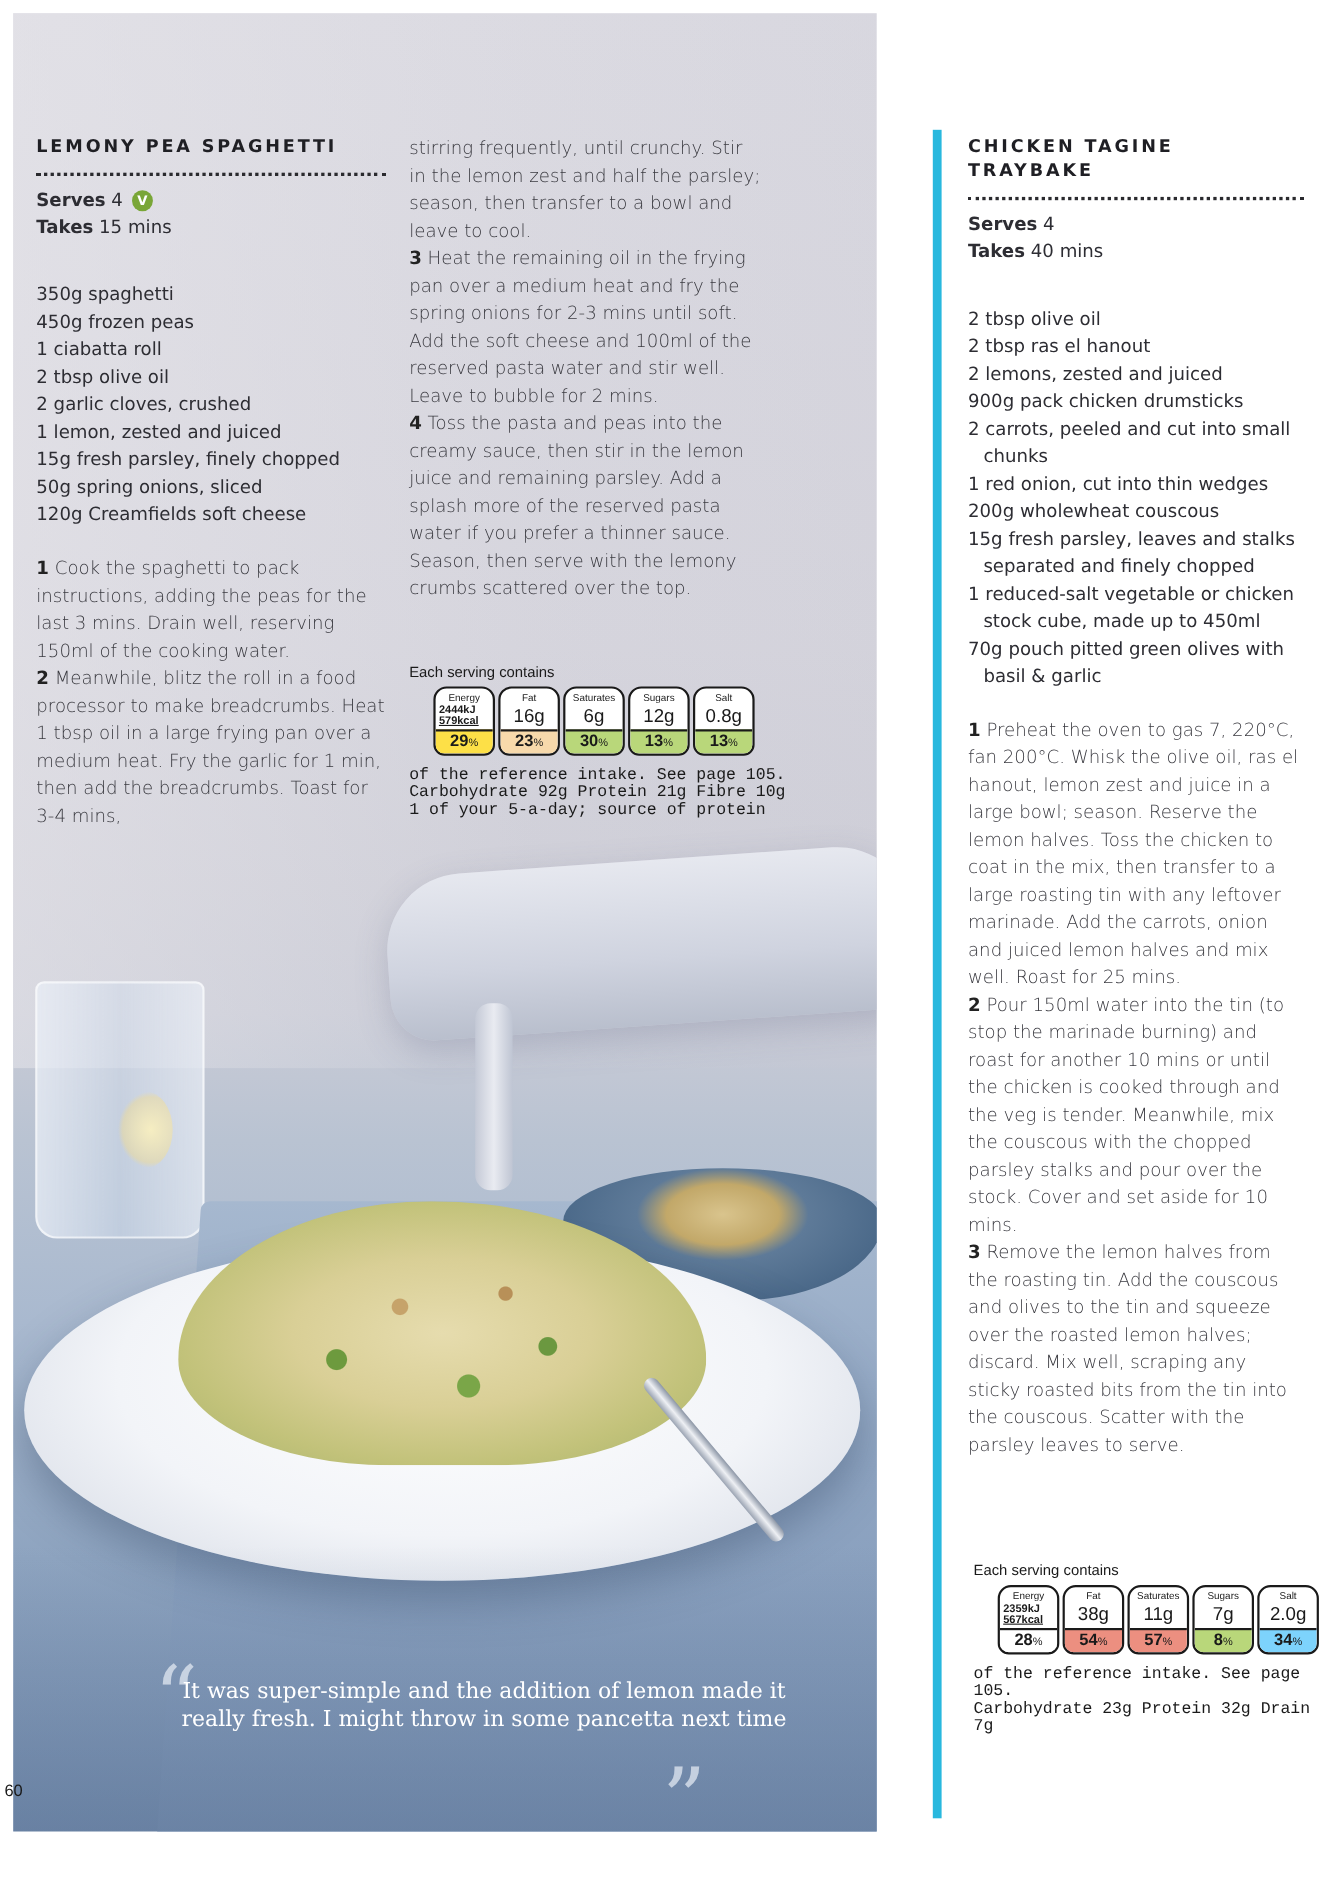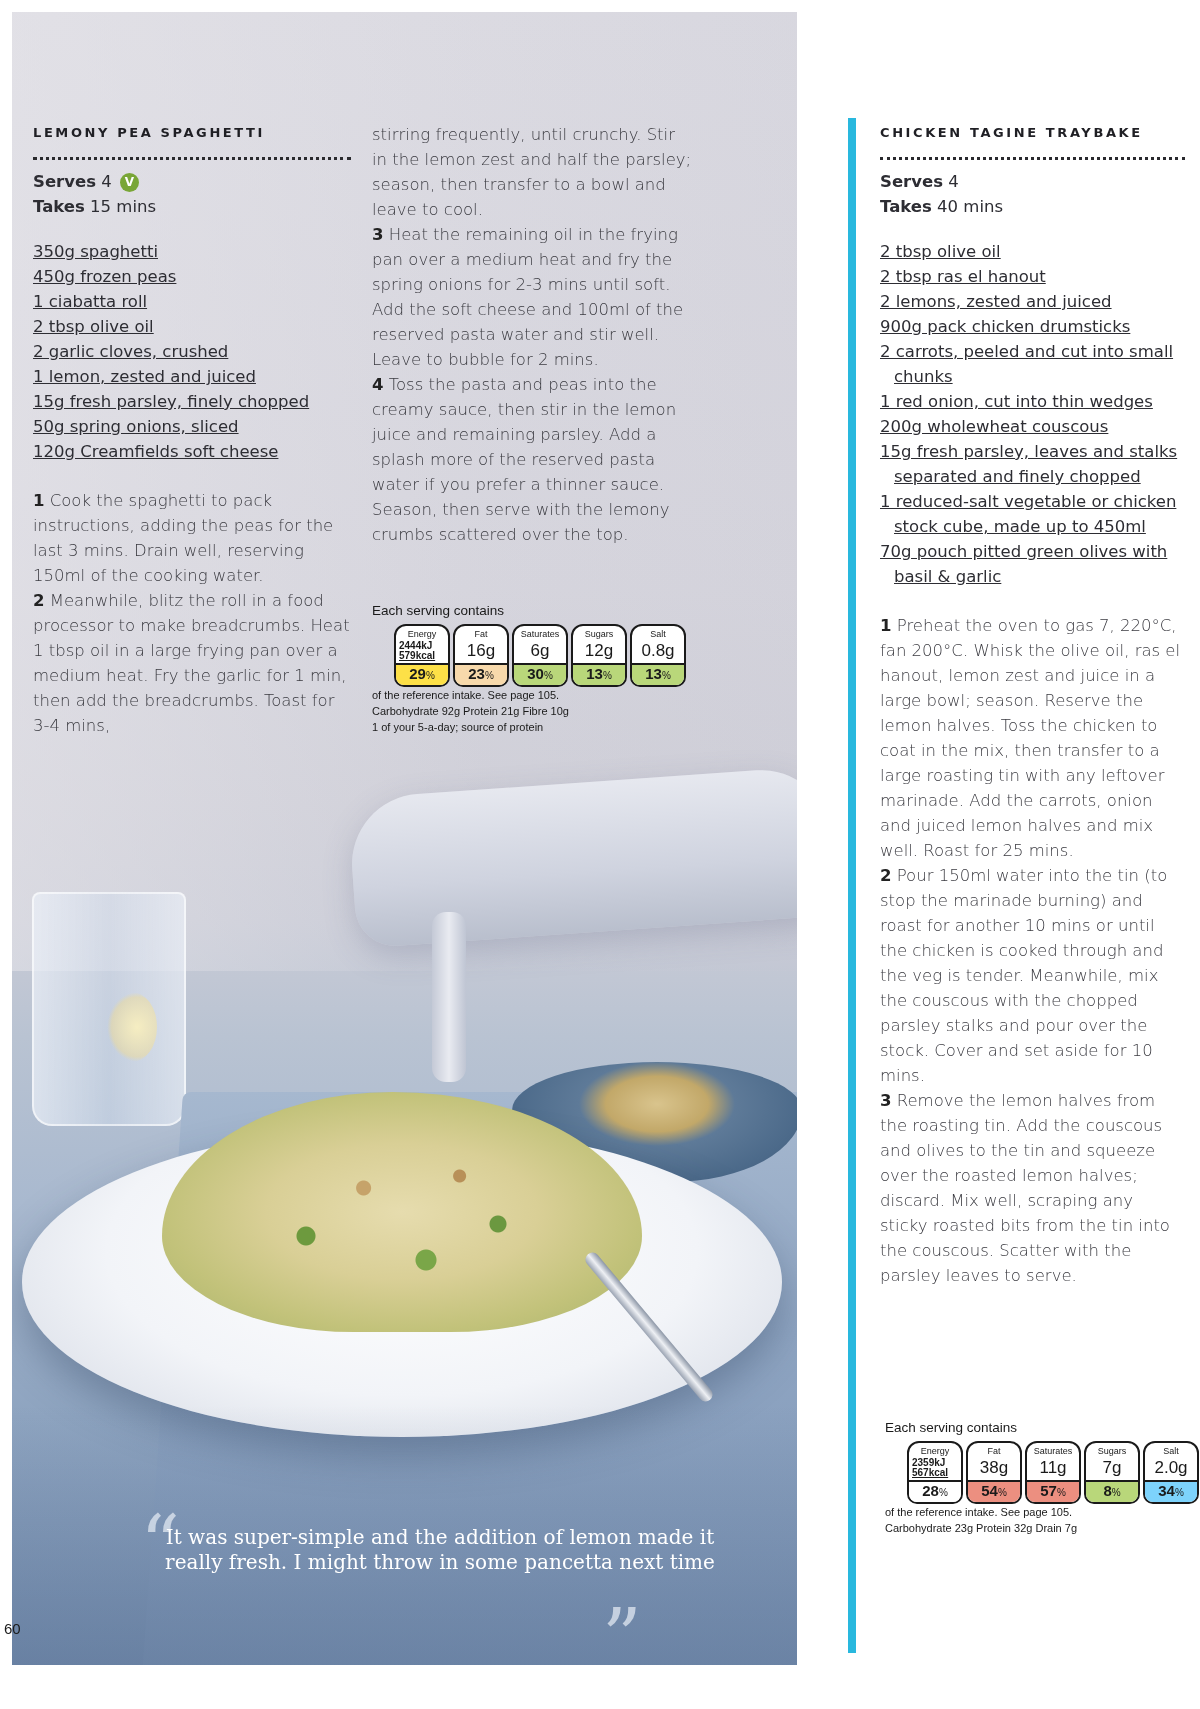--- a/index.html
+++ b/index.html
@@ -81,34 +81,34 @@
     background: linear-gradient(180deg, rgba(90,115,150,0) 0%, rgba(70,95,130,0.35) 100%);
   }
 
   
   .col { position: absolute; font-size: 16.5px; line-height: 25px; color: #2d2d33; }
   .col1 { left: 33px; top: 122px; width: 318px; }
   .col2 { left: 372px; top: 122px; width: 320px; }
   .col3 { left: 880px; top: 122px; width: 305px; }
 
   .title {
-    font-size: 13px; font-weight: bold; letter-spacing: 2.6px;
+    font-size: 16px; font-weight: bold; letter-spacing: 2.6px;
     margin: 0; line-height: 22px; color: #1f1f24;
   }
   .dots {
     height: 0; border-top: 3px dotted #2a2a2e; margin: 13px 0 9px 0;
   }
   .meta-line { margin: 0; }
   .meta-line b { font-weight: bold; }
   .veg-badge {
     display: inline-block; width: 19px; height: 19px; border-radius: 50%;
     background: #79a637; color: #fff; font-size: 12px; font-weight: bold;
     text-align: center; line-height: 19px; vertical-align: 1px; margin-left: 3px;
   }
-  .ingredients { list-style: none; padding: 0; margin: 20px 0 0 0; text-decoration: underline; }
+  .ingredients { list-style: none; padding: 0; margin: 36px 0 0 0; }
   .ingredients li { padding-left: 14px; text-indent: -14px; font-weight: 500; }
   .method { margin: 24px 0 0 0; padding: 0; }
   .method p { margin: 0; font-weight: 300; color: #3a3a40; }
   .method p b { font-weight: bold; color: #222; }
   .col2 .method { margin: 0; }
 
   
   .nut { position: absolute; font-family: "Liberation Sans", sans-serif; color: #1a1a1a; }
   .nut .head { font-size: 13.5px; margin-bottom: 6px; }
   .nut .boxes { display: flex; gap: 3px; padding-left: 22px; }
@@ -116,21 +116,21 @@
     width: 52px; border: 2px solid #1a1a1a; border-radius: 12px 12px 10px 10px;
     background: #fff; overflow: hidden; text-align: center;
   }
   .nut .box .lbl { font-size: 9px; padding-top: 3px; line-height: 11px; }
   .nut .box .val { font-size: 17px; font-weight: normal; line-height: 20px; height: 22px; padding-top: 1px; }
   .nut .box .kj { font-size: 10px; line-height: 10px; text-align: left; padding-left: 3px; font-weight: bold; }
   .nut .box .kj span { display: block; }
   .nut .box .kcal { text-decoration: underline; }
   .nut .box .pct { font-size: 15px; font-weight: bold; line-height: 18px; border-top: 2px solid #1a1a1a; }
   .nut .box .pct small { font-size: 10px; font-weight: normal; }
-  .nut .foot { font-size: 11px; line-height: 16px; margin-top: 0; }
+  .nut .foot { font-size: 15px; line-height: 16px; margin-top: 10px; font-family: Liberation Mono, monospace; }
 
   .nut1 { left: 372px; top: 603px; }
   .nut2 { left: 885px; top: 1420px; }
 
   
   .quote {
     position: absolute; left: 160px; top: 1525px; width: 560px;
     font-family: "DejaVu Serif", serif; font-size: 20px; line-height: 25px;
     color: #ffffff; font-weight: normal; text-align: center;
   }

